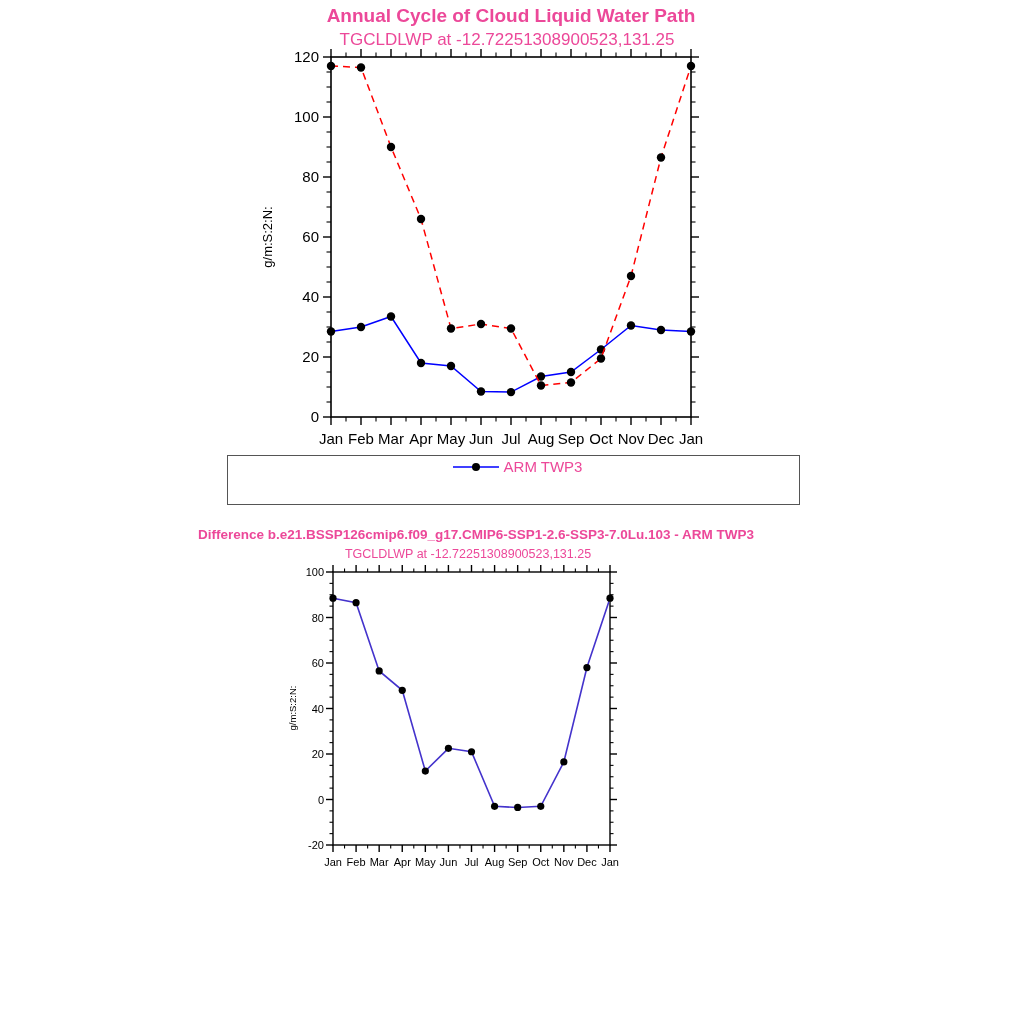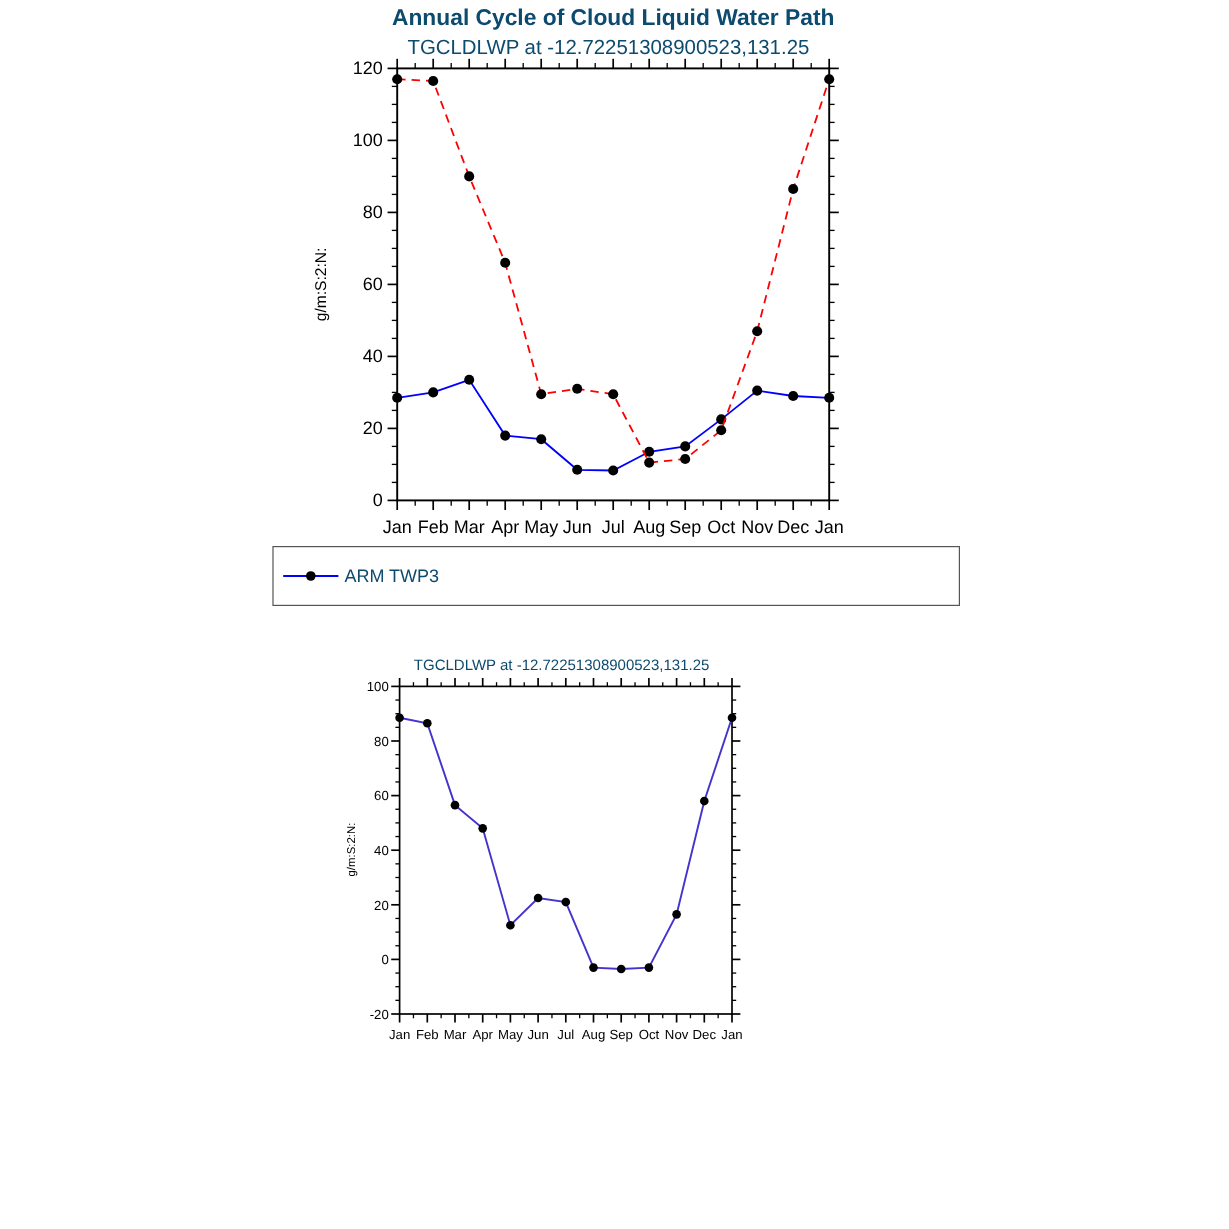--- a/index.html
+++ b/index.html
@@ -1,29 +1,29 @@
 <!DOCTYPE html>
 <html><head>
 <meta charset="utf-8">
 <style>
   html,body{margin:0;padding:0;background:#fff;}
   .page{position:relative;width:1024px;height:1024px;background:#fff;overflow:hidden;
-        font-family:"Liberation Sans",sans-serif;color:#0c4a6e;}
+        font-family:"Liberation Sans",sans-serif;color:#ec4899;}
   .title-main{position:absolute;left:250px;top:5px;width:522px;text-align:center;
               font-size:19px;font-weight:bold;white-space:nowrap;}
   .subtitle-main{position:absolute;left:250px;top:30px;width:514px;text-align:center;
               font-size:17px;white-space:nowrap;}
   .title-diff{position:absolute;left:150px;top:527px;width:652px;text-align:center;
               font-size:13.5px;font-weight:bold;white-space:nowrap;}
   .subtitle-diff{position:absolute;left:150px;top:547px;width:636px;text-align:center;
               font-size:12.5px;white-space:nowrap;}
   svg.plot-layer{position:absolute;left:0;top:0;}
   .legend-box{position:absolute;left:227px;top:455px;width:573px;height:50px;
               border:1px solid #555;box-sizing:border-box;background:#fff;
-              display:flex;flex-direction:column;justify-content:center;gap:2px;padding-left:5px;}
+              display:flex;justify-content:center;gap:2px;padding-left:5px;}
   .legend-row{display:flex;align-items:center;height:21px;}
   .legend-row svg{flex:0 0 auto;}
   .legend-label{font-size:15px;white-space:nowrap;margin-left:2px;}
 </style>
 </head>
 <body>
 
 <div class="page">
 
   <div class="title-main">Annual Cycle of Cloud Liquid Water Path</div>
@@ -321,15 +321,16 @@
   <div class="legend-box">
     <div class="legend-row">
       <svg width="52" height="14">
         <line id="leg-line-0" x1="3" y1="7" x2="49" y2="7" stroke-width="1.5" stroke="#0000ff"></line>
         <circle id="leg-dot-0" cx="26" cy="7" r="4" fill="#000000"></circle>
       </svg>
       <span class="legend-label">ARM TWP3</span>
     </div>
   </div>
 
+  <div class="title-diff">Difference b.e21.BSSP126cmip6.f09_g17.CMIP6-SSP1-2.6-SSP3-7.0Lu.103 - ARM TWP3</div>
   <div class="subtitle-diff">TGCLDLWP at -12.72251308900523,131.25</div>
 
 </div>
 
 </body></html>

